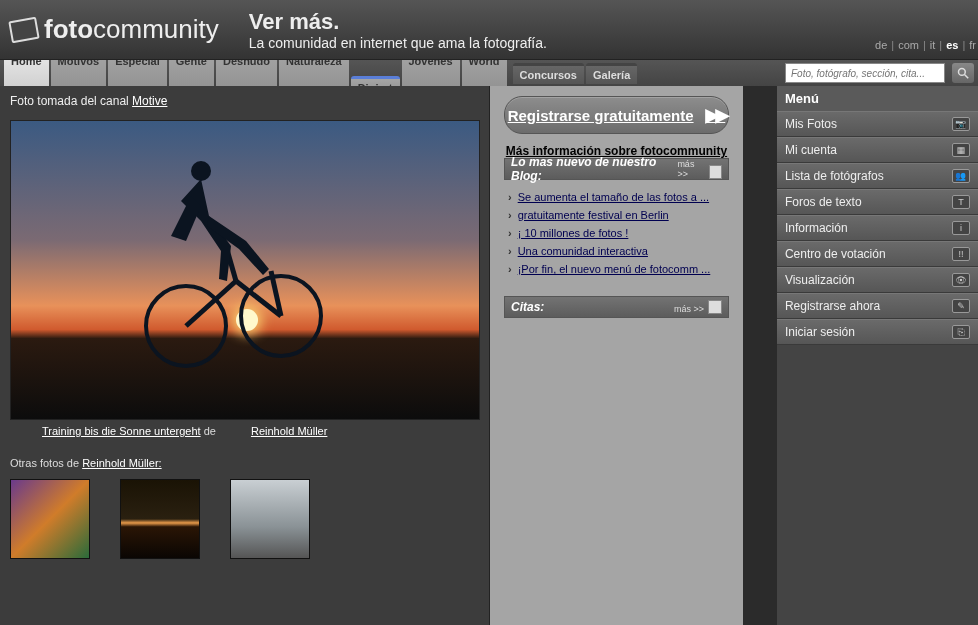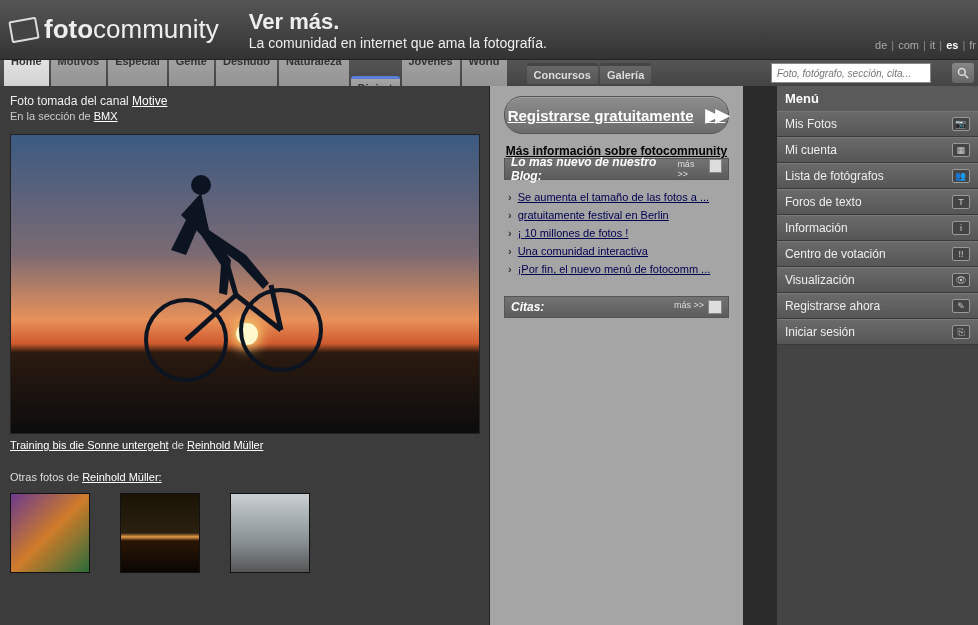--- a/index.html
+++ b/index.html
@@ -29,21 +29,21 @@
 .logo-text .bold { font-weight: bold; }
 .tagline { margin-left: 30px; color: #eee; }
 .tagline .big { font-size: 22px; font-weight: bold; }
 .tagline .sub { font-size: 14px; }
 .langs { position: absolute; right: 2px; bottom: 8px; font-size: 11px; color: #aaa; }
 .langs span { cursor: pointer; }
 .langs .sel { color: #fff; font-weight: bold; }
 .langs .sep { margin: 0 4px; color: #888; }
 
 
-.nav-row { display: flex; align-items: center; background: linear-gradient(#555,#444); height: 26px; padding: 2px 4px; gap: 18px; }
+.nav-row { display: flex; align-items: center; background: linear-gradient(#555,#444); height: 26px; padding: 2px 4px; gap: 4px; }
 .nav-tab {
   padding: 3px 7px 3px 7px;
   font-size: 11px;
   font-weight: bold;
   color: #333;
   border-radius: 3px 3px 0 0;
   background: linear-gradient(#a5a5a5,#8e8e8e);
   border-top: 3px solid #777;
   cursor: pointer;
 }
@@ -67,21 +67,21 @@
 
 .crumb { color: #eee; font-size: 12px; margin-bottom: 2px; }
 .crumb a { color:#fff; text-decoration:underline; }
 .crumb-sub { font-size: 11px; color:#ccc; }
 .featured-photo { margin-top: 12px; width: 470px; height: 300px; background: #000; border:1px solid #222; color:#fff; position:relative; overflow:hidden; }
 .sky { position:absolute; inset:0; background: linear-gradient(to bottom, #3b5a82 0%, #7b6a73 40%, #e8915a 62%, #d05a2e 70%, #2b1a10 73%, #0c0c0c 100%); }
 .sun { position:absolute; left:48%; top:63%; width:22px; height:22px; border-radius:50%; background:#fff8cc; box-shadow:0 0 12px 4px #f6c56a; }
 .biker { position:absolute; left:120px; top:30px; width:200px; height:220px; }
 .biker svg { width:100%; height:100%; }
 .photo-caption { font-size: 11px; margin-top: 5px; color:#ddd; }
-.photo-caption a { color:#fff; text-decoration:underline; }
+.photo-caption a { color:#fff; text-decoration:underline;margin-left:32px; }
 .more-title { font-size:11px; color:#ddd; margin-top: 20px; }
 .more-title a { color:#fff; text-decoration:underline; }
 .thumbs { display:flex; gap:30px; margin-top:10px; }
 .thumb { width:80px; height:80px; border:1px solid #111; background:#222; }
 .th1 { background: linear-gradient(135deg,#6a3a8c,#d07c2a,#2a6b3a); }
 .th2 { background: linear-gradient(to bottom,#1a1305 0%,#2a2010 50%,#e89a4a 55%,#2a1505 60%,#0a0603 100%); }
 .th3 { background: linear-gradient(#c9cfd3,#8a9296 60%,#555 100%); }
 
 
 .reg-btn {
@@ -91,21 +91,21 @@
   border:1px solid #555; box-shadow: inset 0 1px 0 rgba(255,255,255,.2);
 }
 .reg-btn .arrows { font-size:18px; letter-spacing:-4px; }
 .more-link-center { text-align:center; margin-top:10px; }
 .more-link-center a { color:#000; font-weight:bold; font-size:12px; text-decoration:underline; }
 .panel-head {
   display:flex; align-items:center; justify-content:space-between;
   background: linear-gradient(#737373,#5c5c5c); height:22px; padding:0 6px;
   color:#fff; font-style:italic; font-size:12px; font-weight:bold; border:1px solid #555;
 }
-.panel-head .mas { font-size:9px; color:#ddd; font-style:normal; font-weight:normal; display:flex; align-items:flex-start; gap:4px;}
+.panel-head .mas { font-size:9px; color:#ddd; font-style:normal; font-weight:normal; display:flex; align-items:flex-end; gap:4px;}
 .panel-head .box { width:14px; height:14px; background:#ddd; border:1px solid #888; display:inline-block; }
 .blog-list { list-style:none; margin:8px 4px 18px 4px; }
 .blog-list li { font-size:11px; color:#111; padding:3px 0; }
 .blog-list li::before { content:"›"; color:#333; margin-right:6px; font-weight:bold; }
 .blog-list a { color:#000050; text-decoration:underline; }
 .citas-body { height: 180px; }
 
 
 .side-head { background:#5a5a5a; color:#fff; font-size:13px; font-weight:bold; padding:5px 8px; }
 .side-item {
@@ -157,23 +157,20 @@
       </svg>
   </div>
 </div>
 
 <div class="content">
   <div class="main-col">
 
     <div class="left">
       <div class="crumb">
         <span>Foto tomada del canal </span><a href="#">Motive</a>
-      </div>
-      <div class="crumb crumb-sub">
-        <span>En la sección de </span><a href="#">BMX</a>
       </div>
       <div class="featured-photo">
         <div class="sky"></div>
         <div class="sun"></div>
         <div class="biker">
           <svg viewBox="0 0 200 220">
             <g fill="#0b1420">
               <circle cx="55" cy="175" r="40" fill="none" stroke="#0b1420" stroke-width="4"></circle>
               <circle cx="150" cy="165" r="40" fill="none" stroke="#0b1420" stroke-width="4"></circle>
               <line x1="55" y1="175" x2="105" y2="130" stroke="#0b1420" stroke-width="5"></line>

